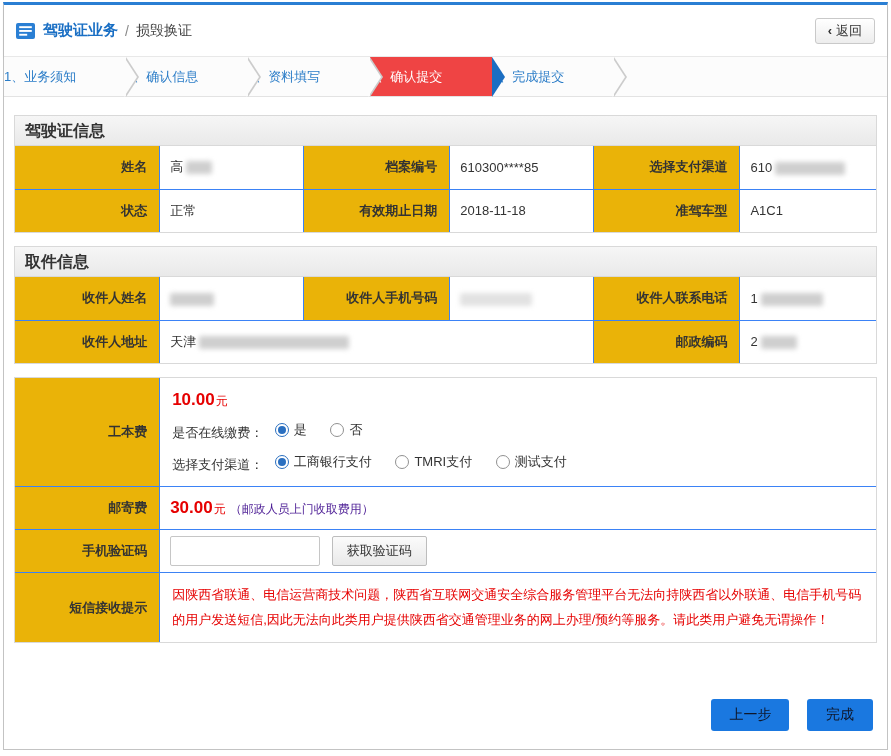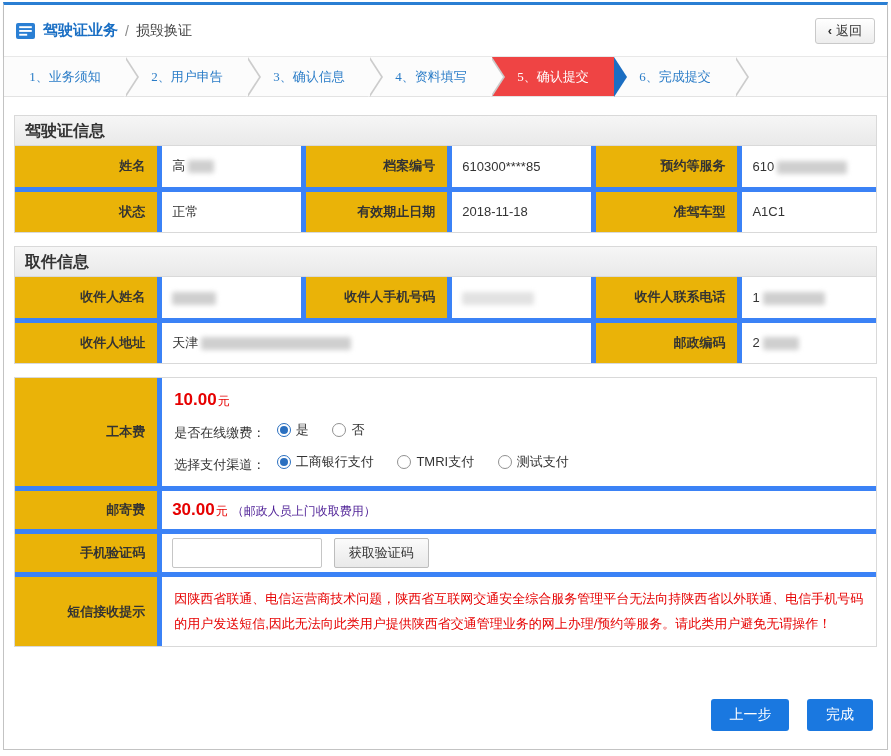--- a/index.html
+++ b/index.html
@@ -11,33 +11,33 @@
   .hdr{height:52px;display:flex;align-items:center;padding:0 12px;border-bottom:1px solid #e8e8e8;box-shadow:0 1px 3px rgba(0,0,0,.07);}
   .hdr .ico{margin-right:8px;display:inline-flex;}
   .hdr .brand{color:#1a6fc4;font-size:15px;font-weight:bold;}
   .hdr .sep{color:#888;margin:0 7px;font-size:14px;}
   .hdr .sub{color:#444;font-size:14px;}
   .btn-back{margin-left:auto;height:26px;line-height:24px;padding:0 12px;border:1px solid #c9c9c9;border-radius:3px;background:linear-gradient(#fff,#ededed);color:#333;font-size:13px;cursor:pointer;}
   .btn-back .chev{font-weight:bold;margin-right:4px;}
 
   
   .steps{display:flex;height:40px;border-bottom:1px solid #e3e3e3;background:#fcfcfc;}
-  .step{position:relative;width:122px;text-align:center;line-height:40px;color:#2a7cc7;font-size:13px;cursor:pointer;font-family:Liberation Serif, serif;}
+  .step{position:relative;width:122px;line-height:40px;color:#2a7cc7;font-size:13px;cursor:pointer;}
   .step::after{content:"";position:absolute;top:0;right:-13px;border-top:20px solid transparent;border-bottom:20px solid transparent;border-left:13px solid #ccc;z-index:2;}
   .step::before{content:"";position:absolute;top:0;right:-11px;border-top:20px solid transparent;border-bottom:20px solid transparent;border-left:13px solid #fcfcfc;z-index:3;}
   .step.active{background:#ef4444;color:#fff;}
   .step.active::after{border-left-color:#1b6ec2;z-index:4;}
   .step.active::before{display:none;}
 
   
   main{padding:18px 10px 0;flex:1;}
   .sec{border:1px solid #d9d9d9;margin-bottom:13px;}
   .sec-title{height:30px;line-height:30px;padding-left:10px;background:linear-gradient(#f6f6f6,#e9e9e9);border-bottom:1px solid #d9d9d9;font-weight:bold;color:#333;font-size:16px;}
   table{width:100%;border-collapse:collapse;table-layout:fixed;}
-  td{border:5px solid #3b82f6;height:43px;font-size:13px;padding:4px 10px;vertical-align:middle;background:#fff;}
+  td{border:1px solid #3b82f6;height:43px;font-size:13px;padding:4px 10px;vertical-align:middle;background:#fff;}
   td.lbl{background:#eab308;text-align:right;color:#333;font-weight:bold;padding-right:12px;}
   tr td:first-child{border-left:none;}
   tr td:last-child{border-right:none;}
   tbody tr:first-child td{border-top:none;}
   tbody tr:last-child td{border-bottom:none;}
   .mask{display:inline-block;height:13px;background:#cfcfcf;border-radius:2px;filter:blur(2.5px);vertical-align:middle;margin-left:3px;}
   .mask.lt{background:#e2e2e2;}
 
   
   .price{color:#e60000;font-weight:bold;font-size:17px;}
@@ -49,21 +49,21 @@
   .radio-item{display:inline-flex;align-items:center;margin-right:20px;cursor:pointer;}
   .radio{display:inline-block;width:14px;height:14px;border:1px solid #919191;border-radius:50%;background:#fff;margin-right:5px;position:relative;}
   .radio.checked{border-color:#2a6fc0;}
   .radio.checked::after{content:"";position:absolute;left:2px;top:2px;width:8px;height:8px;border-radius:50%;background:#2a6fc0;}
   .captcha-input{width:150px;height:30px;border:1px solid #c6c6c6;border-radius:2px;padding:0 8px;font-size:13px;vertical-align:middle;}
   .btn-code{height:30px;padding:0 14px;margin-left:8px;border:1px solid #bdbdbd;border-radius:2px;background:linear-gradient(#fbfbfb,#e9e9e9);font-size:13px;color:#333;cursor:pointer;vertical-align:middle;}
   .notice{color:#e60000;font-size:13px;line-height:1.9;padding:6px 2px;}
 
   
   .footer{padding:10px 14px 18px;text-align:right;}
-  .btn-primary{display:inline-block;min-width:66px;padding:7px 18px;margin-left:14px;background:#1a78e0;color:#ffffff;border:none;border-radius:3px;font-size:14px;cursor:pointer;}
+  .btn-primary{display:inline-block;min-width:66px;padding:7px 18px;margin-left:14px;background:#1a78e0;color:#0f172a;border:none;border-radius:3px;font-size:14px;cursor:pointer;}
 </style>
 </head>
 <body>
 
 <div class="page">
 
   <header class="hdr">
     <span class="ico">
       <svg width="19" height="16" viewBox="0 0 19 16" aria-hidden="true">
         <rect x="0" y="0" width="19" height="16" rx="2" fill="#2a7fd4"></rect>
@@ -73,21 +73,20 @@
       </svg>
     </span>
     <span class="brand">驾驶证业务</span>
     <span class="sep">/</span>
     <span class="sub">损毁换证</span>
     <button class="btn-back"><span class="chev">‹</span><span>返回</span></button>
   </header>
 
   <nav class="steps">
     <div class="step">1、业务须知</div>
-    <div class="step">2、用户申告</div>
     <div class="step">3、确认信息</div>
     <div class="step">4、资料填写</div>
     <div class="step active">5、确认提交</div>
     <div class="step">6、完成提交</div>
   </nav>
 
   <main>
 
     <section class="sec">
       <div class="sec-title">驾驶证信息</div>
@@ -99,21 +98,21 @@
             <col style="width:16.7%">
             <col style="width:17%">
             <col>
           </colgroup>
         <tbody>
           <tr>
             <td class="lbl">姓名</td>
             <td><span>高</span><span class="mask" style="width:26px"></span></td>
             <td class="lbl">档案编号</td>
             <td><span>610300****85</span></td>
-            <td class="lbl">预约等服务</td>
+            <td class="lbl">选择支付渠道</td>
             <td><span>610</span><span class="mask" style="width:70px"></span></td>
           </tr>
           <tr>
             <td class="lbl">状态</td>
             <td><span>正常</span></td>
             <td class="lbl">有效期止日期</td>
             <td><span>2018-11-18</span></td>
             <td class="lbl">准驾车型</td>
             <td><span>A1C1</span></td>
           </tr>

